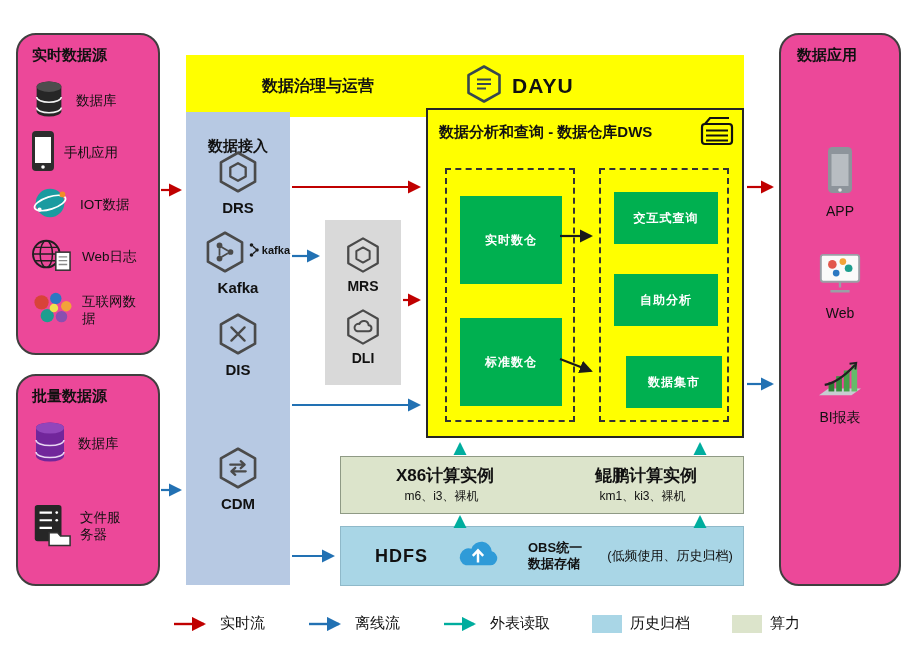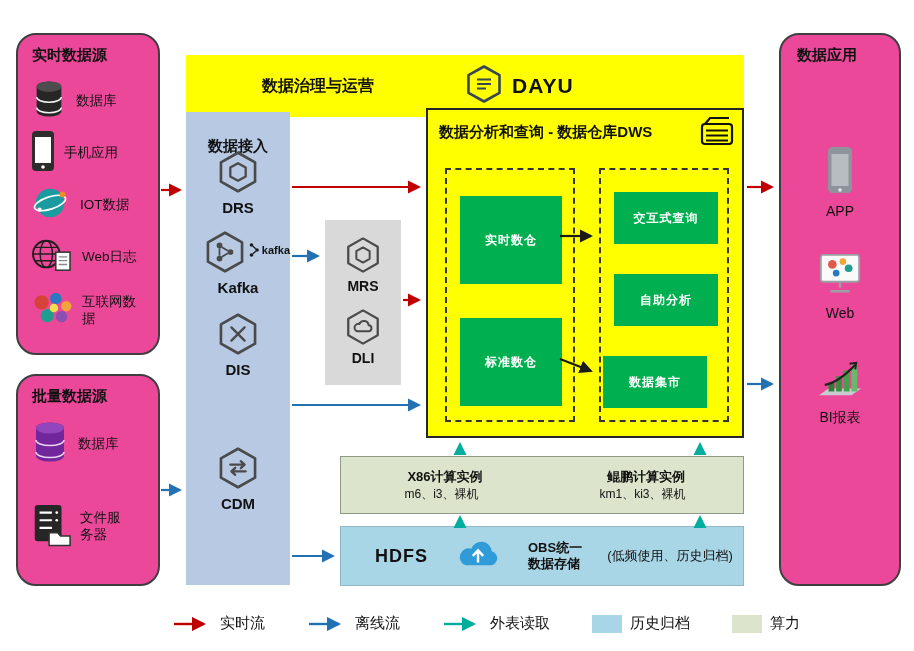--- a/index.html
+++ b/index.html
@@ -26,21 +26,21 @@
   .proc-label{font-weight:700;font-size:14px;margin-top:0px;}
   
   .dws{position:absolute;left:426px;top:108px;width:318px;height:330px;background:#ffff00;border:2px solid #262626;box-sizing:border-box;}
   .dws-title{position:absolute;left:11px;top:13px;font-weight:700;font-size:15px;}
   .dws-icon{position:absolute;right:7px;top:5px;}
   .dashed{position:absolute;border:2px dashed #333;box-sizing:border-box;}
   .green-box{position:absolute;background:#00b050;color:#fff;font-weight:700;font-size:12px;display:flex;align-items:center;justify-content:center;letter-spacing:1px;}
   
   .compute{position:absolute;left:340px;top:456px;width:404px;height:58px;background:#dce4cb;border:1px solid #8f9a85;box-sizing:border-box;display:flex;}
   .compute-col{flex:1;display:flex;flex-direction:column;justify-content:center;align-items:center;line-height:1.35;}
-  .c-title{font-weight:700;font-size:13px;margin-left:7px;}
+  .c-title{font-weight:700;font-size:17px;margin-left:7px;}
   .c-spec{font-size:12px;}
   .hdfs{position:absolute;left:340px;top:526px;width:404px;height:60px;background:#a9d6e6;border:1px solid #8fb9c9;box-sizing:border-box;display:flex;align-items:center;gap:25px;padding-left:34px;}
   .hdfs-label{font-weight:800;font-size:18px;letter-spacing:1px;}
   .obs{font-weight:700;font-size:13px;line-height:1.25;}
   .obs-note{font-size:13px;}
   
   .app-item{position:absolute;left:0;width:100%;text-align:center;}
   .app-label{font-size:14px;margin-top:4px;}
   
   .overlay{position:absolute;left:0;top:0;z-index:10;pointer-events:none;}
@@ -287,21 +287,21 @@
     </span>
 
     <div class="dashed" style="left:17px;top:58px;width:130px;height:254px">
       <div class="green-box" style="left:13px;top:26px;width:102px;height:88px">实时数仓</div>
       <div class="green-box" style="left:13px;top:148px;width:102px;height:88px">标准数仓</div>
     </div>
 
     <div class="dashed" style="left:171px;top:58px;width:130px;height:254px">
       <div class="green-box" style="left:13px;top:22px;width:104px;height:52px">交互式查询</div>
       <div class="green-box" style="left:13px;top:104px;width:104px;height:52px">自助分析</div>
-      <div class="green-box" style="left:2px;top:186px;width:104px;height:52px">数据集市</div>
+      <div class="green-box" style="left:25px;top:186px;width:96px;height:52px">数据集市</div>
     </div>
   </div>
 
   <div class="compute">
     <div class="compute-col">
       <div class="c-title">X86计算实例</div>
       <div class="c-spec">m6、i3、裸机</div>
     </div>
     <div class="compute-col">
       <div class="c-title">鲲鹏计算实例</div>

